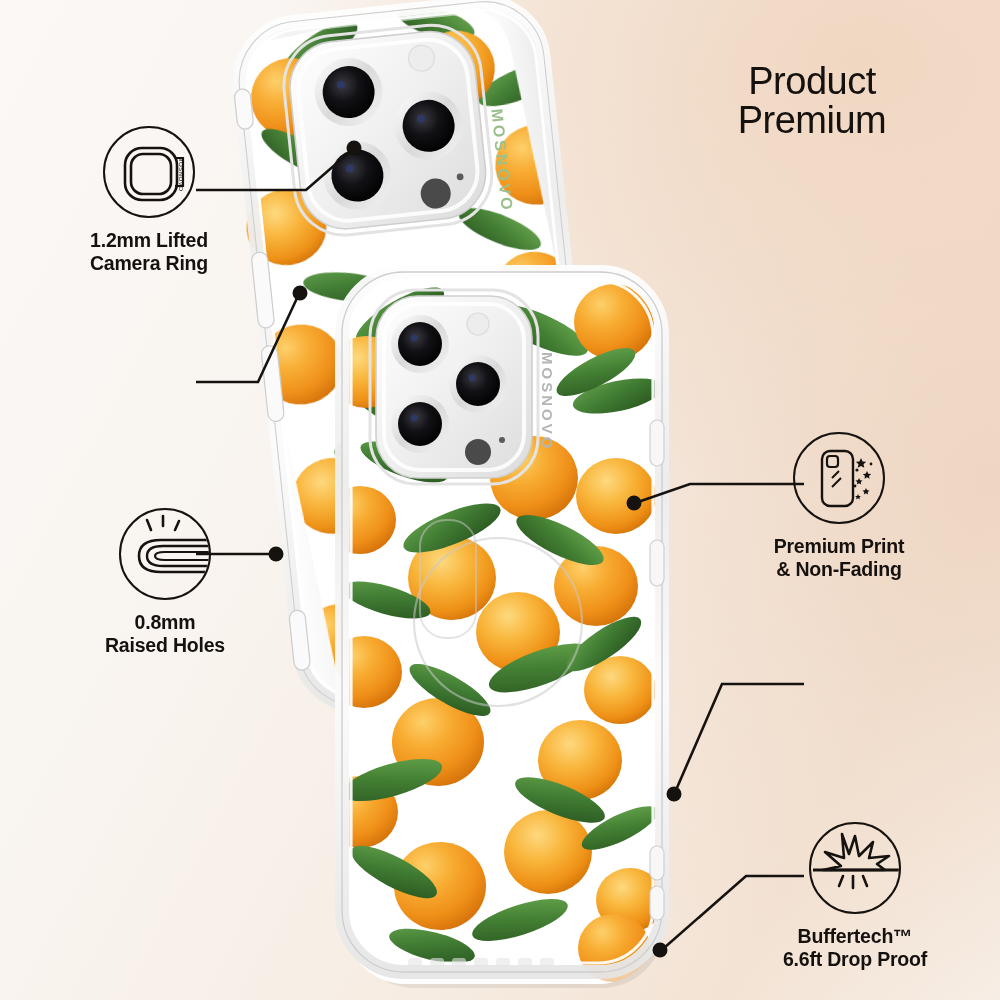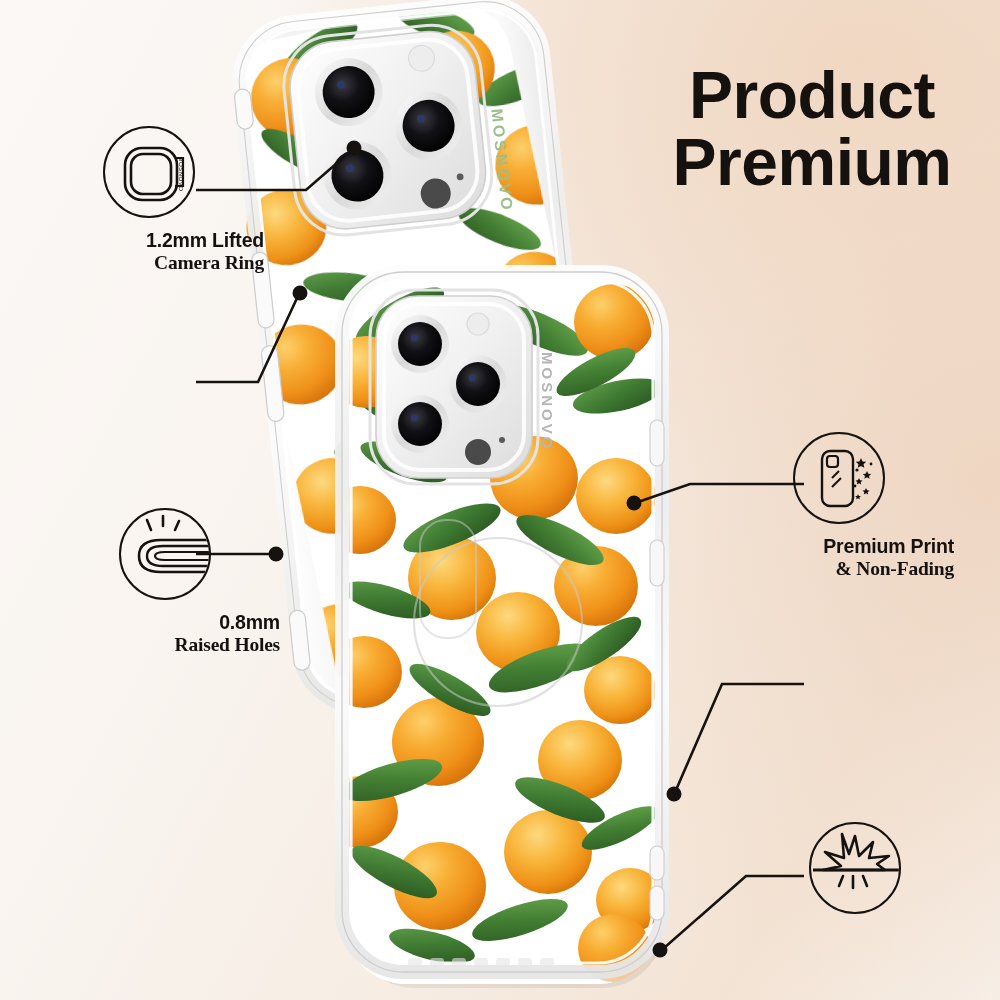--- a/index.html
+++ b/index.html
@@ -24,54 +24,54 @@
       linear-gradient(118deg, #fbf8f6 0%, #f9f4ef 34%, #f6ece2 62%, #f3e3d4 82%, #f7efe7 100%);
   }
 
   
   .title {
     position: absolute;
     left: 628px;
     top: 62px;
     width: 368px;
     text-align: center;
-    font-size: 66px;
+    font-size: 38px;
     line-height: 1.02;
-    font-weight: bold;
+    font-weight: normal;
     color: #15110f;
     letter-spacing: -0.5px;
   }
   .title .l2 { display: block; }
 
   
   .feature {
     position: absolute;
     width: 230px;
-    text-align: right;
+    text-align: center;
   }
   .feature .icon-circle {
     width: 92px;
     height: 92px;
     margin: 0 auto;
     border-radius: 50%;
     border: 2.6px solid #16120f;
     box-sizing: border-box;
     position: relative;
     overflow: hidden;
     background: transparent;
   }
   .feature .caption {
     margin-top: 11px;
     font-size: 19.5px;
     line-height: 1.17;
     font-weight: bold;
     color: #15110f;
     letter-spacing: -0.2px;
   }
-  .feature .caption .l2 { display: block; font-family: Liberation Serif, serif; }
+  .feature .caption .l2 { display: block; }
 
   
   #f-camera   { left: 34px;  top: 126px; }
   #f-button   { left: 34px;  top: 318px; }
   #f-bezel    { left: 50px;  top: 508px; }
   #f-print    { left: 724px; top: 432px; }
   #f-lanyard  { left: 740px; top: 632px; }
   #f-drop     { left: 740px; top: 822px; }
 
   
@@ -421,15 +421,19 @@
 
 
   <div class="feature" id="f-drop">
     <div class="icon-circle">
       <svg viewBox="0 0 92 92" width="92" height="92">
         <path d="M31,10 L33,34 L14,28 L30,42 L12,46 L74,46 L66,40 L78,32 L58,34 L62,18 L48,32 L44,12 L38,30 Z" fill="none" stroke="#16120f" stroke-width="2.6" stroke-linejoin="round"></path>
         <path d="M2,46 L90,46" stroke="#16120f" stroke-width="3" fill="none"></path>
         <path d="M32,52 L28,62 M42,52 L42,64 M52,52 L56,62" stroke="#16120f" stroke-width="2.6" fill="none" stroke-linecap="round"></path>
       </svg>
     </div>
+    <div class="caption">
+      <span>Buffertech™</span>
+      <span class="l2">6.6ft Drop Proof</span>
+    </div>
   </div>
 
 </div>
 
 </body></html>

